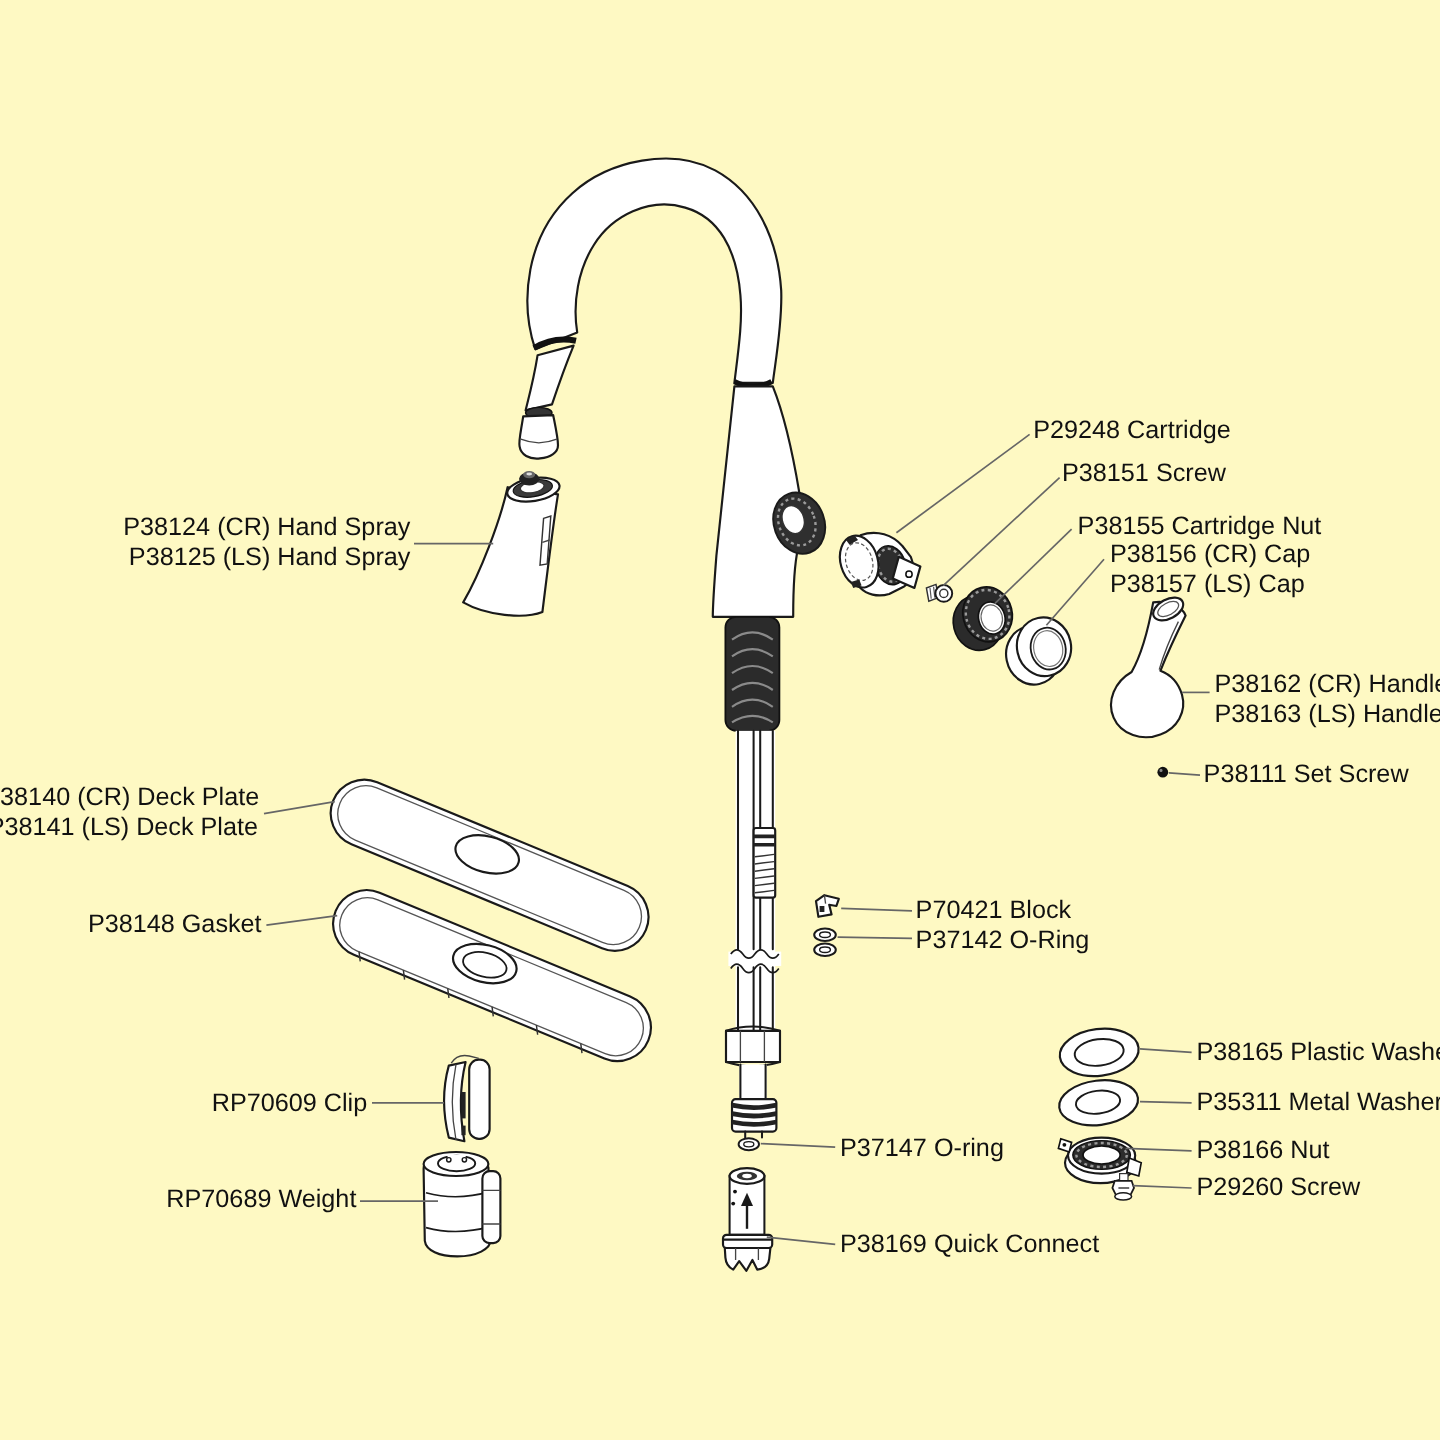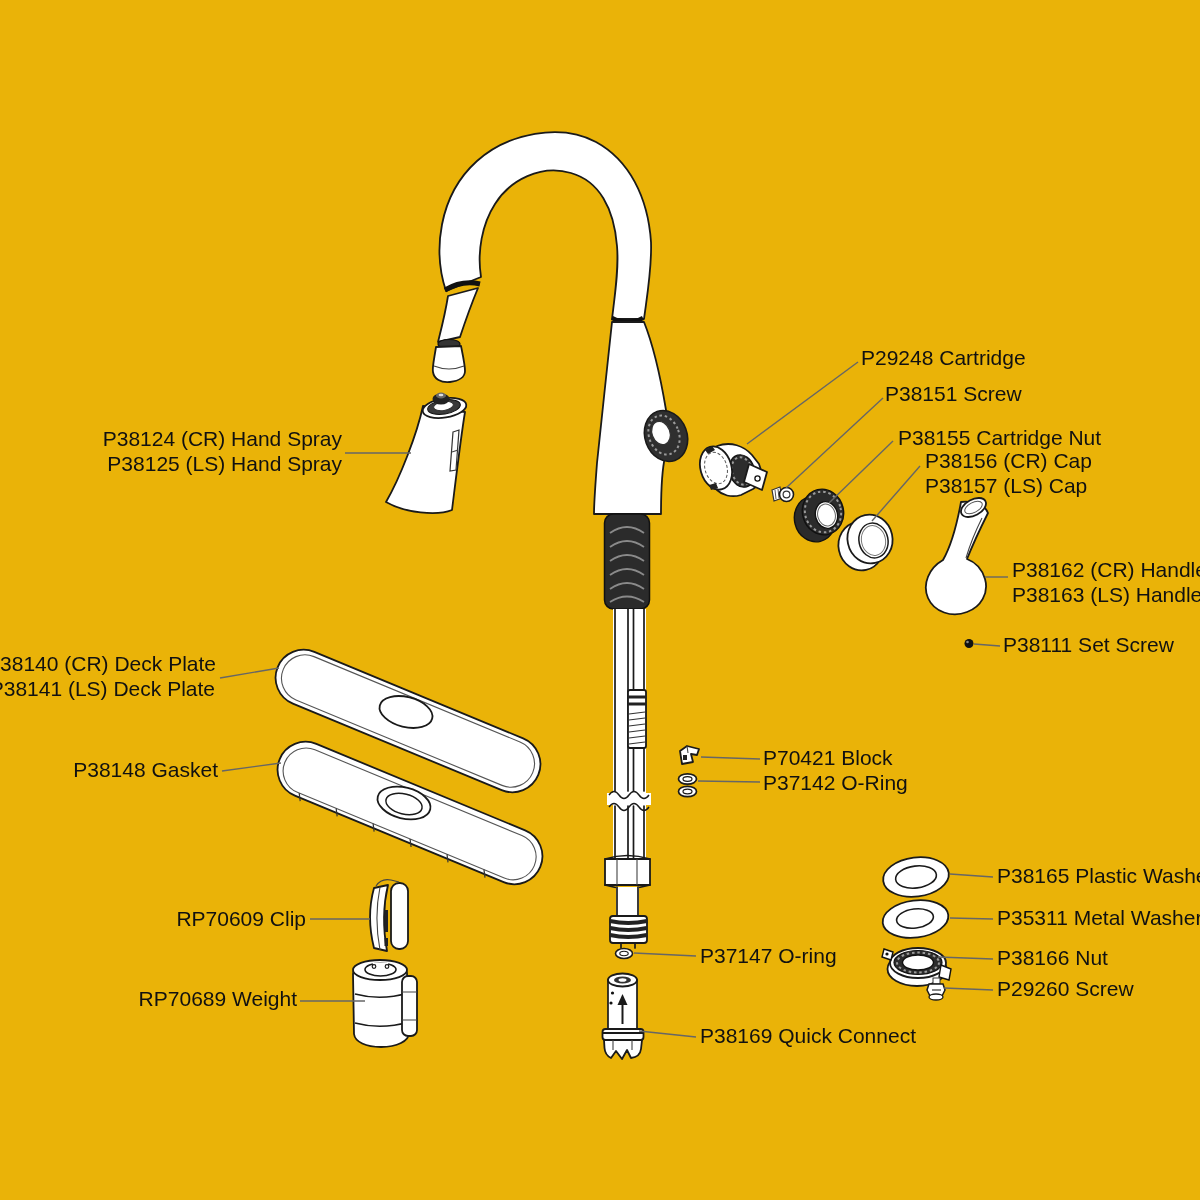--- a/index.html
+++ b/index.html
@@ -1,16 +1,16 @@
 <!DOCTYPE html>
 <html><head>
 <meta charset="utf-8">
 <style>
   html,body{margin:0;padding:0;background:#fff;}
-  .stage{position:relative;width:1200px;height:1200px;background:#eab308;overflow:hidden;}
+  .stage{position:relative;width:1200px;height:1200px;background:#fef9c3;overflow:hidden;}
   svg{display:block;}
   svg text{font-family:"Liberation Sans",sans-serif;font-size:21px;fill:#111;}
   .lead{stroke:#666;stroke-width:1.4;fill:none;}
   .ln{stroke:#1a1a1a;stroke-width:1.7;fill:none;stroke-linecap:round;stroke-linejoin:round;}
   .thin{stroke:#444;stroke-width:1.1;fill:none;}
   .part{stroke:#1a1a1a;stroke-width:1.8;fill:#ffffff;stroke-linejoin:round;}
   .rib{stroke:#222;stroke-width:4;fill:none;}
   .chev{stroke:#8a8a8a;stroke-width:1.8;fill:none;}
   .knurl{stroke:#9a9a9a;stroke-width:2;fill:none;stroke-dasharray:2.5 2.8;}
 </style>

